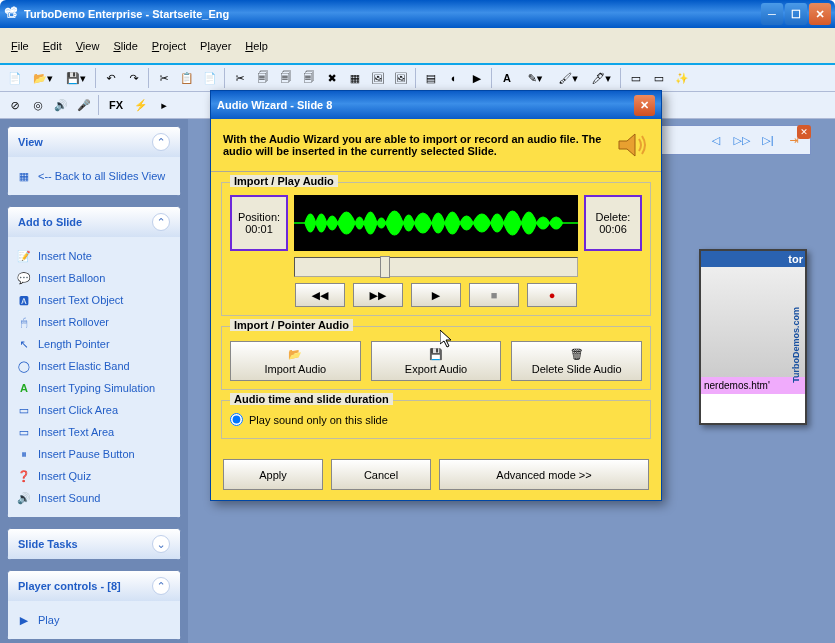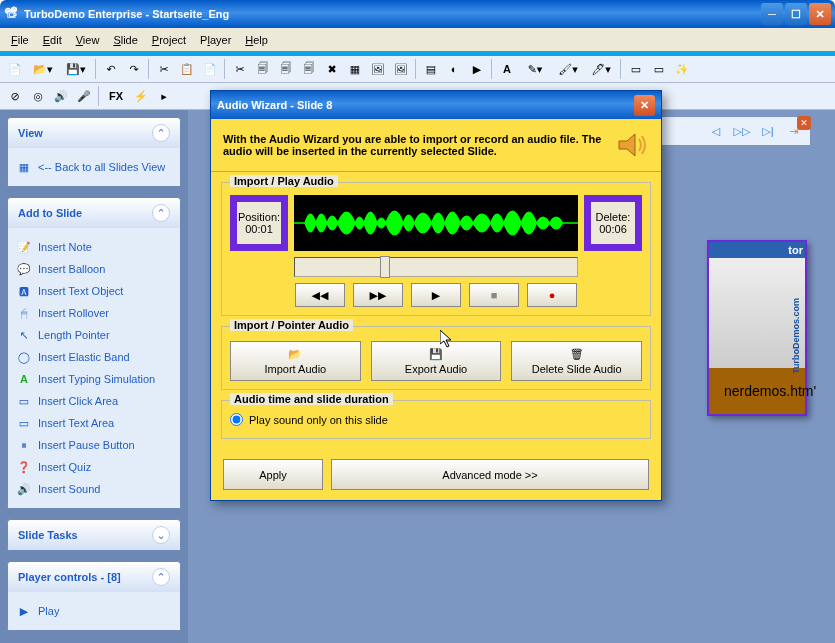--- a/index.html
+++ b/index.html
@@ -4,50 +4,50 @@
 <style>
 *{box-sizing:border-box;margin:0;padding:0;font-family:Tahoma,Arial,sans-serif;font-size:11px}
 body{background:#fff;width:835px;height:643px;position:relative;overflow:hidden}
 .main-titlebar{height:28px;background:linear-gradient(180deg,#0058c6 0%,#3d8fe8 45%,#0058c6 100%);display:flex;align-items:center;padding:0 4px;color:#fff;font-weight:bold;border-radius:6px 6px 0 0}
 .main-titlebar .icon{width:16px;height:16px;margin-right:4px}
 .main-titlebar .title{flex:1}
 .win-btns{display:flex;gap:2px}
 .win-btn{width:22px;height:22px;border-radius:3px;display:flex;align-items:center;justify-content:center;color:#fff;font-weight:bold;cursor:pointer}
 .win-min,.win-max{background:linear-gradient(180deg,#4a9ae8,#1e6dc8)}
 .win-close{background:linear-gradient(180deg,#e88a5c,#d65a2a)}
-.menubar{height:28px;background:#ece9d8;display:flex;align-items:center;padding:0 4px;border-bottom:5px solid #0ea5e9}
+.menubar{height:37px;background:#ece9d8;display:flex;align-items:center;padding:0 4px;border-bottom:2px solid #0ea5e9}
 .menu-item{padding:3px 7px;cursor:pointer}
 .menu-item u{text-decoration:underline}
 .toolbar{background:#e8f0fb;border-bottom:1px solid #aebad6;padding:2px 4px;display:flex;flex-wrap:wrap;gap:1px;align-items:center}
 .tb-btn{width:22px;height:22px;display:flex;align-items:center;justify-content:center;cursor:pointer;border:1px solid transparent;border-radius:3px}
 .tb-sep{width:2px;height:20px;border-left:1px solid #aebad6;margin:0 2px}
 .tb-btn.dd{width:32px}
 .main-content{display:flex;height:calc(100% - 100px);background:#7d97c3}
 .sidebar{width:188px;background:#6e88b5;padding:7px}
 .panel{background:#fff;border:1px solid #6e88b5;border-radius:4px;margin-bottom:10px}
 .panel-header{background:linear-gradient(180deg,#fff,#d3e1f5);padding:6px 10px;display:flex;align-items:center;justify-content:space-between;cursor:pointer;border-radius:4px 4px 0 0}
 .panel-header .title{color:#215dc6;font-weight:bold}
 .panel-header .chev{width:18px;height:18px;border-radius:50%;background:#fff;border:1px solid #c0d0eb;display:flex;align-items:center;justify-content:center;color:#4b77c5}
 .panel-body{background:#e3edfa;padding:8px}
 .panel-link{display:flex;align-items:center;gap:6px;color:#215dc6;padding:3px 0;cursor:pointer}
 .panel-link .ic{width:16px;height:16px;display:inline-flex;align-items:center;justify-content:center}
 .canvas{flex:1;background:#7d97c3;position:relative}
 .float-toolbar{position:absolute;top:6px;right:24px;background:#e8f0fb;border:1px solid #7a92c6;padding:3px 5px;display:flex;gap:4px;align-items:center}
-.slide-thumb{position:absolute;top:130px;right:28px;width:100px;height:176px;background:#fff;border:2px solid #6d28d9;box-shadow:3px 3px 6px rgba(0,0,0,.4)}
+.slide-thumb{position:absolute;top:130px;right:28px;width:108px;height:176px;background:#fff;border:2px solid #404040;box-shadow:3px 3px 6px rgba(0,0,0,.4)}
 .dialog{position:absolute;left:210px;top:90px;width:452px;background:#fde047;border:1px solid #0046a5;box-shadow:4px 4px 10px rgba(0,0,0,.4)}
 .dlg-titlebar{height:28px;background:linear-gradient(180deg,#0a5bc7 0%,#3b8ee8 45%,#0a5bc7 100%);display:flex;align-items:center;padding:0 6px;color:#fff;font-weight:bold}
 .dlg-titlebar .title{flex:1}
 .dlg-close{width:21px;height:21px;background:linear-gradient(180deg,#f08b5e,#d04f22);border-radius:3px;display:flex;align-items:center;justify-content:center;color:#fff;cursor:pointer}
 .dlg-header{padding:8px 12px;display:flex;align-items:center;gap:10px;border-bottom:1px solid #aca899}
 .dlg-header .txt{flex:1;font-weight:bold}
 .speaker-icon{width:36px;height:36px}
 .fieldset{border:1px solid #bfbda5;margin:10px;padding:8px;position:relative}
 .fieldset .legend{position:absolute;top:-8px;left:8px;background:#ece9d8;padding:0 4px;font-weight:bold}
 .audio-row{display:flex;align-items:flex-start;gap:6px;margin-top:4px}
-.pos-box{width:58px;height:56px;border:7px solid #6d28d9;background:#ece9d8;display:flex;flex-direction:column;align-items:center;justify-content:center;text-align:center}
+.pos-box{width:58px;height:56px;border:2px solid #6d28d9;background:#ece9d8;display:flex;flex-direction:column;align-items:center;justify-content:center;text-align:center}
 .waveform{flex:1;height:56px;background:#000;position:relative;overflow:hidden}
 .slider-row{margin:6px 0;padding:0 64px}
 .slider{height:20px;border:1px inset #aca899;background:#ece9d8;position:relative}
 .slider-thumb{position:absolute;left:30%;top:-2px;width:10px;height:22px;background:#ece9d8;border:1px solid #888}
 .playback-row{display:flex;gap:8px;justify-content:center;margin-top:4px}
 .pb-btn{width:50px;height:24px;background:linear-gradient(180deg,#fff,#e0dccc);border:1px solid #888;display:flex;align-items:center;justify-content:center;cursor:pointer}
 .imp-row{display:flex;gap:10px;justify-content:space-between;margin-top:6px}
 .imp-btn{flex:1;height:40px;background:linear-gradient(180deg,#fff,#e0dccc);border:1px solid #888;display:flex;flex-direction:column;align-items:center;justify-content:center;cursor:pointer;gap:2px}
 .radio-row{display:flex;align-items:center;gap:6px;padding:4px 0}
 .radio-row input{margin:0}
@@ -229,21 +229,21 @@
       <div class="tb-btn" style="color:#2a7de0">▷▷</div>
       <div class="tb-btn" style="color:#2a7de0">▷|</div>
       <div class="tb-btn" style="color:#e88a3a">⇥</div>
       <div class="tb-btn" style="position:absolute;right:-1px;top:-1px;width:14px;height:14px;background:#d65a2a;color:#fff;font-size:9px">✕</div>
     </div>
     <div class="slide-thumb">
       <div style="background:#2a62b0;color:#fff;text-align:right;padding:2px;font-weight:bold">tor</div>
       <div style="height:110px;background:linear-gradient(#eee,#ccc);position:relative">
         <div style="position:absolute;right:4px;top:40px;writing-mode:vertical-rl;transform:rotate(180deg);font-size:9px;color:#1850a0;font-weight:bold">TurboDemos.com</div>
       </div>
-      <div style="background:#a16207;padding:15px;font-size:14px">nerdemos.htm'</div>
+      <div style="background:#f0abfc;padding:3px;font-size:10px">nerdemos.htm'</div>
     </div>
   </div>
 </div>
 
 <div class="dialog">
   <div class="dlg-titlebar">
     <span class="title">Audio Wizard - Slide 8</span>
     <div class="dlg-close">✕</div>
   </div>
   <div class="dlg-header">
@@ -317,20 +317,23 @@
     <label class="radio-row">
       <input type="radio" name="dur" checked="" style="">
       <span>Play sound only on this slide</span>
     </label>
   </div>
 
   <div class="btn-row">
     <div class="dlg-btn" style="width:100px">
         <span>Apply</span>
       </div>
+    <div class="dlg-btn" style="width:100px">
+        <span>Cancel</span>
+      </div>
     <div class="dlg-btn" style="flex:1">
         <span>Advanced mode &gt;&gt;</span>
       </div>
   </div>
 </div>
 
 <svg class="cursor" width="20" height="20">
     <path d="M0 0 L0 14 L4 11 L7 17 L9 16 L6 10 L11 10 Z" fill="#fff" stroke="#000"></path>
   </svg>
 

